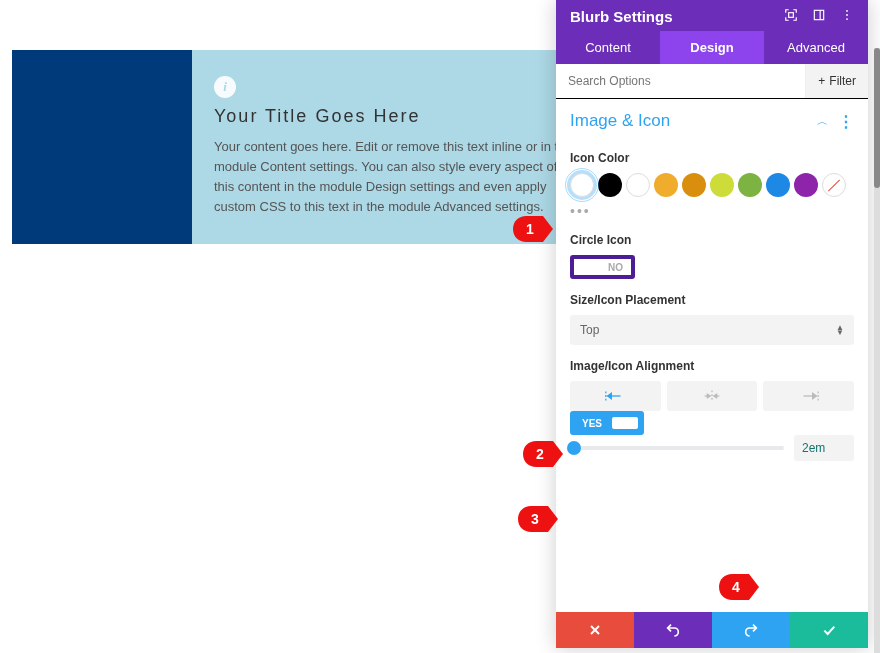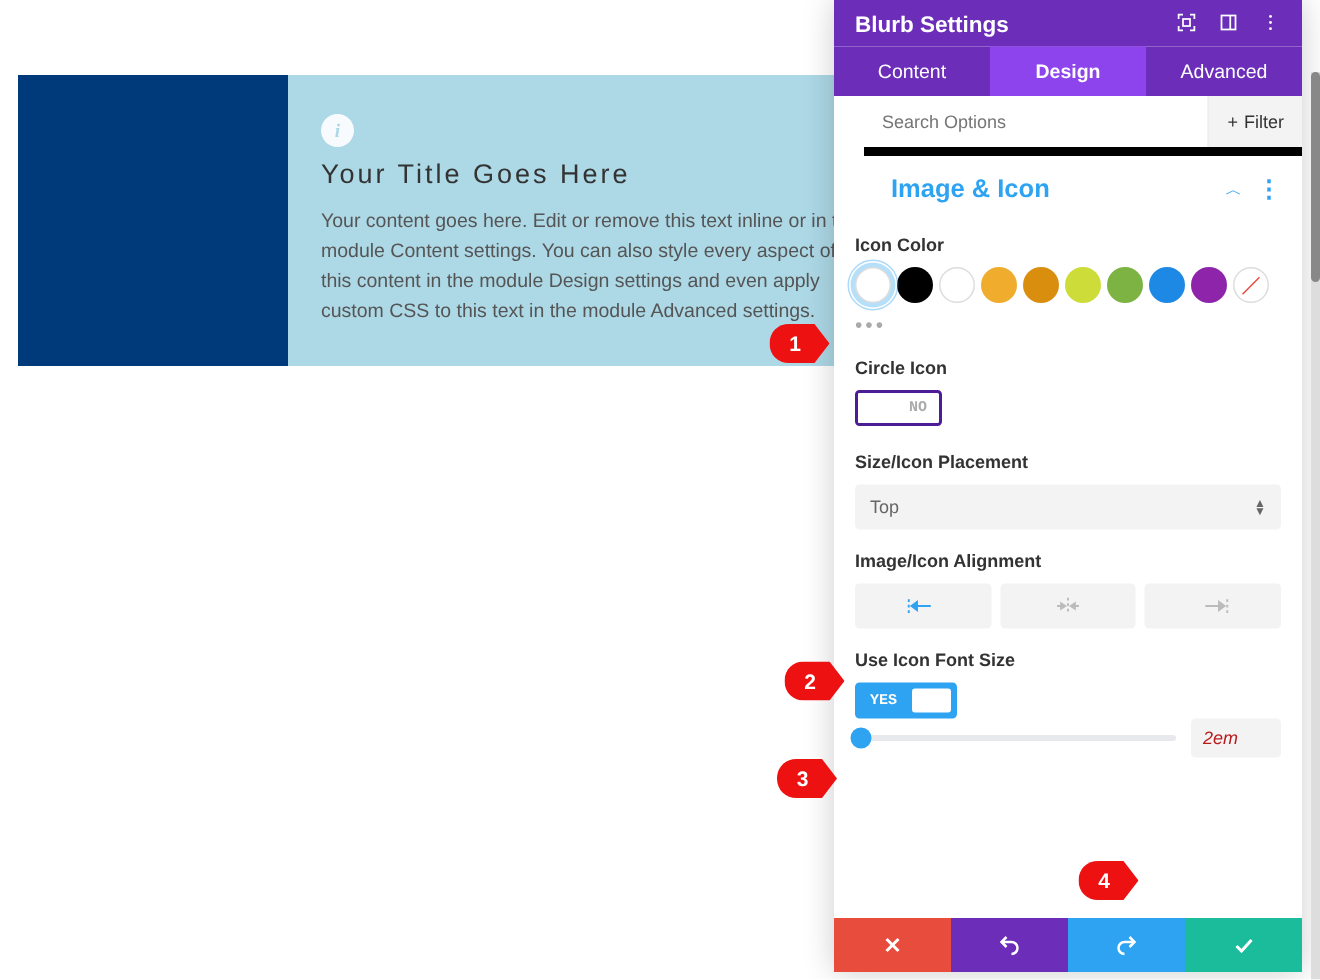--- a/index.html
+++ b/index.html
@@ -19,64 +19,64 @@
   .panel { position: absolute; top: 0; right: 12px; width: 312px; height: 648px; background: #fff; box-shadow: 0 0 20px rgba(0,0,0,.2); display: flex; flex-direction: column; }
   .panel-header { background: #6c2eb9; color: #fff; padding: 8px 14px 6px; display: flex; align-items: center; }
   .panel-title-block { flex: 1; }
   .panel-title { font-size: 15px; font-weight: 600; }
   .panel-preset { font-size: 11px; opacity: .9; margin-top: 2px; }
   .panel-header-icons { display: flex; gap: 14px; font-size: 14px; }
   .hdr-icon svg { width:14px; height:14px; }
   .tabs { display: flex; background: #6c2eb9; }
   .tab { flex: 1; text-align: center; color: #fff; font-size: 13px; padding: 9px 0; cursor: pointer; }
   .tab.active { background: #8e44ec; font-weight: 600; }
-  .search-row { display: flex; align-items: flex-end; border-bottom: 6px solid #000000; margin-left: 20px; }
+  .search-row { display: flex; align-items: flex-end; border-bottom: 1px solid #000000; }
   .search-input { flex: 1; border: none; padding: 10px 12px; font-size: 12px; color: #888; outline: none; }
   .filter-btn { display:flex; align-items:center; gap:4px; padding: 0 12px; font-size: 12px; color: #333; background:#f3f3f4; align-self:stretch; border-left:1px solid #eee; cursor:pointer; }
 
   .section-header { display:flex; align-items:center; padding: 12px 14px 6px; }
-  .section-title { flex:1; color:#2ea3f2; font-size:17px; font-weight:700;margin-left:24px; }
+  .section-title { flex:1; color:#2ea3f2; font-size:17px; font-weight:400; }
   .chev-up { color:#2ea3f2; margin-right:10px; font-size:11px; }
   .section-menu { color:#2ea3f2; font-weight:bold; }
 
   .panel-body { flex:1; overflow-y:auto; padding: 0 14px 12px; }
   .opt-label { font-size: 12px; font-weight:600; color:#333; margin-top: 14px; margin-bottom: 8px; }
 
   .swatches { display:flex; gap:4px; flex-wrap:wrap; align-items:center; }
   .swatch { width:24px; height:24px; border-radius:50%; cursor:pointer; }
   .swatch.selected { position:relative; box-shadow: 0 0 0 3px rgba(46,163,242,.35); }
   .swatch.selected::after { content:""; position:absolute; inset:-6px; border:1px solid rgba(46,163,242,.4); border-radius:50%; }
   .swatch.outline { border:1px solid #ddd; }
   .swatch.nocolor { position:relative; border:1px solid #ddd; background:#fff; }
   .swatch.nocolor::before { content:""; position:absolute; left:3px; right:3px; top:50%; height:1px; background:#e74c3c; transform: rotate(-45deg); }
   .dots { color:#aaa; letter-spacing:2px; font-size:14px; margin-top:6px; }
 
   .swatch-tabs { display:flex; gap:16px; font-size:11px; margin-top:8px; justify-content:flex-end; align-items:center; color:#aaa; }
   .swatch-tabs .active { color:#2ea3f2; }
   .gear { width:12px; height:12px; }
 
-  .toggle { display:inline-flex; align-items:center; border:2px solid #4c1d95; border-radius:3px; height:24px; overflow:hidden; cursor:pointer;font-family:Liberation Mono, monospace; }
+  .toggle { display:inline-flex; align-items:center; border:4px solid #4c1d95; border-radius:3px; height:24px; overflow:hidden; cursor:pointer; }
   .toggle .knob { width:26px; height:100%; background:#fff; }
   .toggle .lbl { font-size:10px; font-weight:700; padding:0 8px; color:#aaa; }
   .toggle.on { background:#2ea3f2; border-color:#2ea3f2; }
   .toggle.on .lbl { color:#fff; }
   .toggle.on .knob { border-radius:2px; margin:2px; height:calc(100% - 4px); }
 
   .select { display:flex; align-items:center; background:#f3f3f4; border-radius:3px; padding:8px 10px; font-size:12px; color:#666; }
   .select .sel-caret { margin-left:auto; display:flex; flex-direction:column; line-height:5px; font-size:8px; color:#666; }
 
   .align-group { display:flex; gap:6px; }
   .align-btn { flex:1; height:30px; background:#f3f3f4; border-radius:3px; display:flex; align-items:center; justify-content:center; cursor:pointer; }
   .align-btn svg { width:22px; height:14px; }
   .align-btn.active svg { stroke:#2ea3f2; fill:#2ea3f2; }
 
   .slider-row { display:flex; align-items:center; gap:10px; }
   .slider-track { flex:1; height:4px; background:#e7e9ed; border-radius:2px; position:relative; }
   .slider-thumb { position:absolute; left:0; top:50%; transform:translate(-50%,-50%); width:14px; height:14px; border-radius:50%; background:#2ea3f2; }
-  .slider-val { width:60px; background:#f3f3f4; border-radius:3px; padding:6px 8px; font-size:12px; color:#b91c1c;font-style:italic; }
+  .slider-val { width:60px; background:#f3f3f4; border-radius:3px; padding:6px 8px; font-size:12px; color:#0f766e; }
 
   .panel-footer { display:flex; height:36px; }
   .foot-btn { flex:1; display:flex; align-items:center; justify-content:center; color:#fff; cursor:pointer; }
   .foot-red { background:#e74c3c; }
   .foot-purple { background:#6c2eb9; }
   .foot-blue { background:#2ea3f2; }
   .foot-green { background:#1abc9c; }
   .foot-btn svg { width:16px; height:16px; }
 
   
@@ -204,21 +204,20 @@
       </div>
       <div class="align-btn">
         <svg viewBox="0 0 24 14" stroke="#bbb" fill="#bbb" stroke-width="1.4">
             <line x1="22" y1="2" x2="22" y2="12" stroke-dasharray="2 2"></line>
             <line x1="6" y1="7" x2="20" y2="7"></line>
             <polygon points="20,7 16,4 16,10"></polygon>
           </svg>
       </div>
     </div>
 
-    <div class="opt-label">Use Icon Font Size</div>
     <div class="toggle on">
       <div class="lbl">YES</div>
       <div class="knob"></div>
     </div>
 
     <div class="slider-row">
       <div class="slider-track">
         <div class="slider-thumb" id="thumb" style="left: 2%;"></div>
       </div>
       <div class="slider-val">2em</div>

